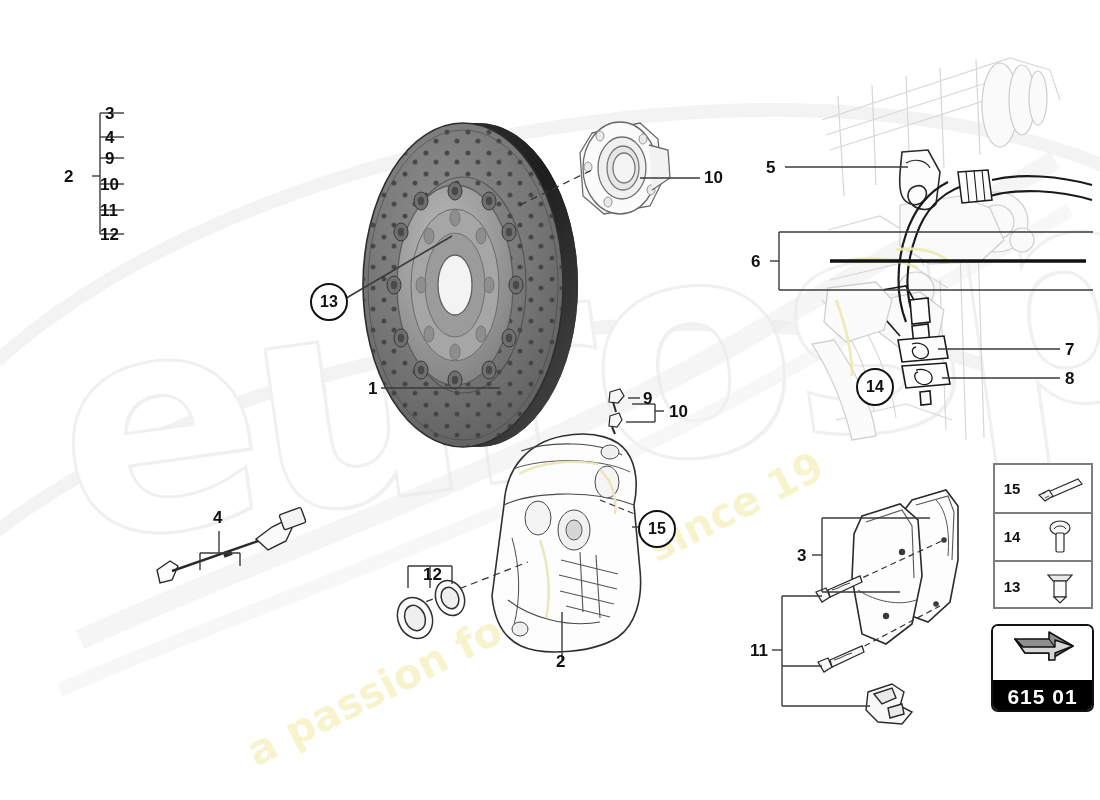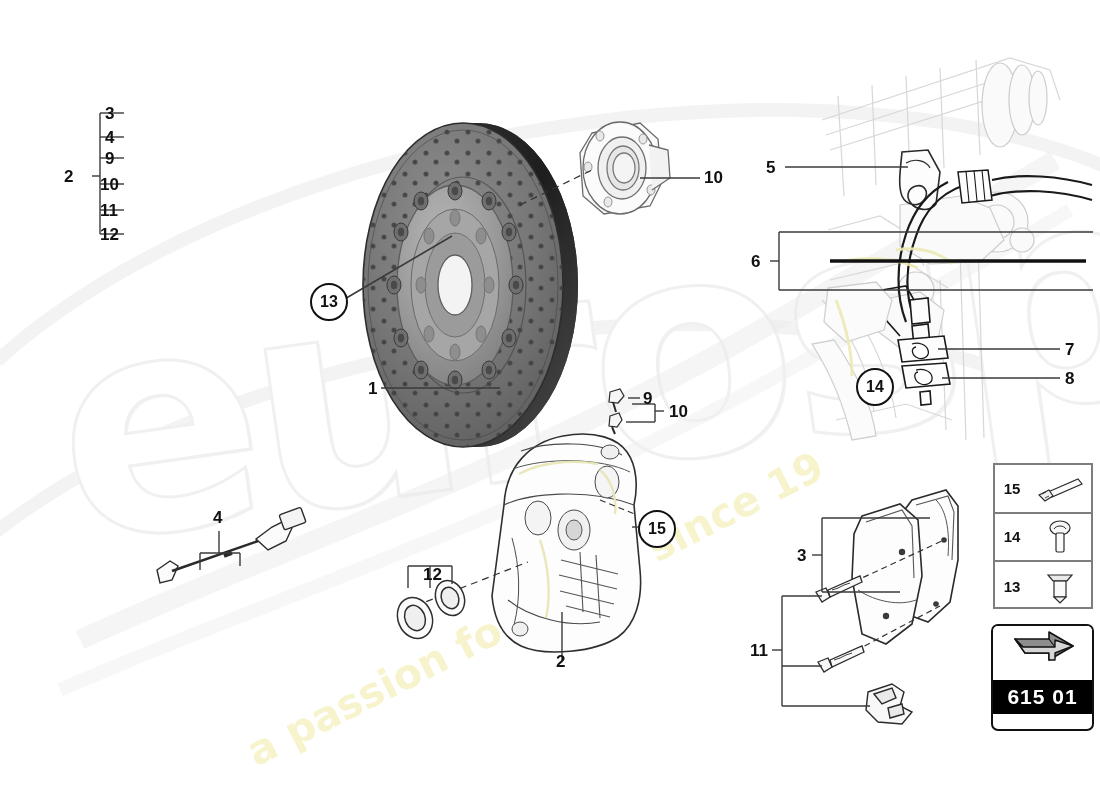--- a/index.html
+++ b/index.html
@@ -123,21 +123,21 @@
     color: #111;
     font-family: "Liberation Sans", sans-serif;
   }
   .legend-ico { flex: 1; display: flex; align-items: center; justify-content: center; }
   
   .badge {
     position: absolute;
     left: 991px;
     top: 624px;
     width: 103px;
-    height: 107px;
+    height: 88px;
     border: 2px solid #111;
     border-radius: 7px;
     background: #ffffff;
     overflow: hidden;
     z-index: 5;
     box-sizing: border-box;
   }
   .badge-top {
     height: 54px;
     display: flex;

